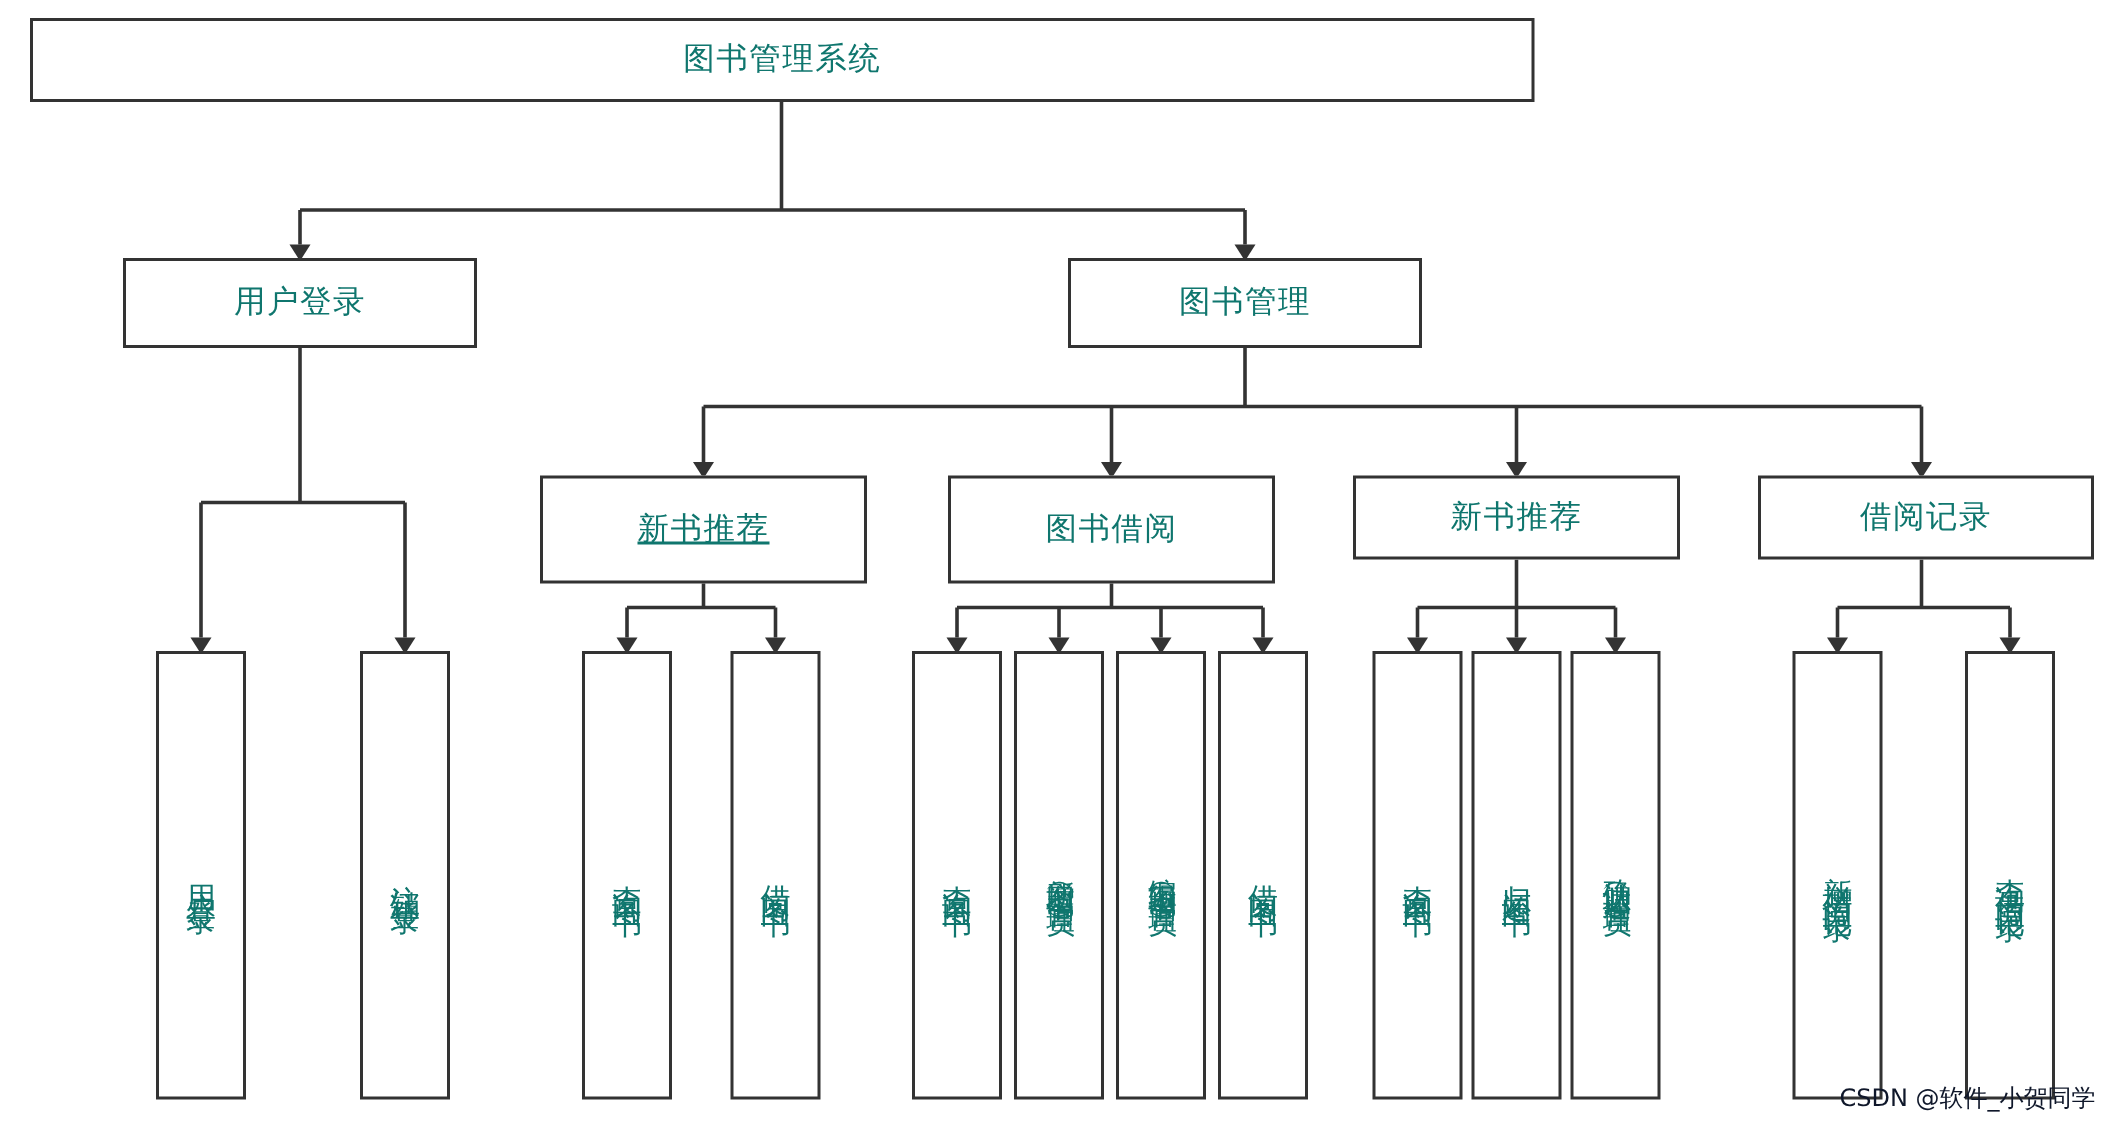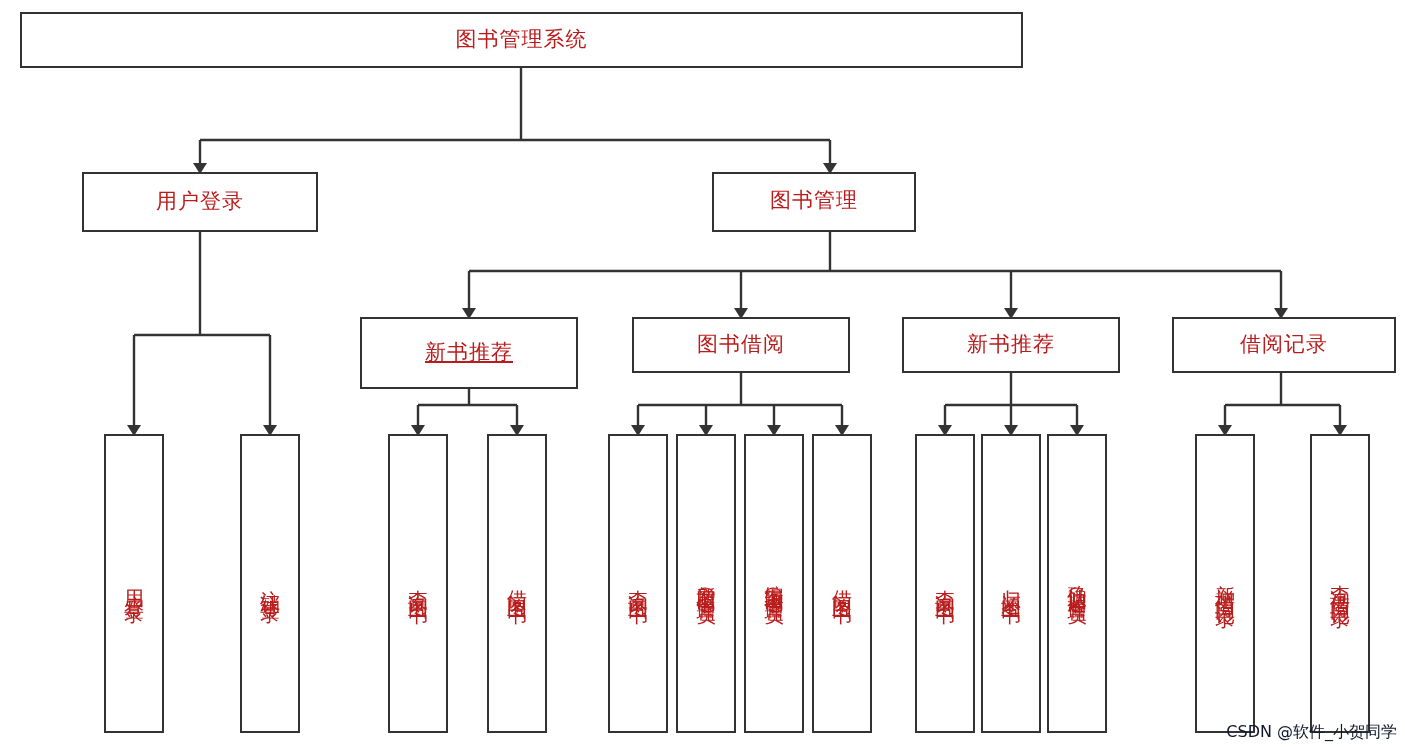--- a/index.html
+++ b/index.html
@@ -29,21 +29,21 @@
   }
   .node {
     position: absolute;
     box-sizing: border-box;
     border: 2px solid #333333;
     background: #ffffff;
     display: flex;
     align-items: center;
     justify-content: center;
     text-align: center;
-    color: #b91c1c;
+    color: #0f766e;
     z-index: 2;
   }
   .node.horiz {
     font-size: 21px;
     letter-spacing: 1px;
     line-height: 1.2;
   }
   .node.vert {
     writing-mode: vertical-rl;
     text-orientation: upright;
@@ -135,27 +135,27 @@
   </svg>
 
   <div class="node horiz" style="left: 20px; top: 12px; width: 1003px; height: 56px;">
     <span>图书管理系统</span>
   </div>
 
   <div id="node-layer">
       <div class="node horiz" style="left: 82px; top: 172px; width: 236px; height: 60px;">
         <span>用户登录</span>
       </div>
-      <div class="node horiz" style="left: 712px; top: 172px; width: 204px; height: 60px; font-family: Liberation Mono, monospace;">
+      <div class="node horiz" style="left: 712px; top: 172px; width: 236px; height: 60px;">
         <span>图书管理</span>
       </div>
       <div class="node horiz" style="left: 360px; top: 317px; width: 218px; height: 72px; text-decoration: underline;">
         <span>新书推荐</span>
       </div>
-      <div class="node horiz" style="left: 632px; top: 317px; width: 218px; height: 56px;">
+      <div class="node horiz" style="left: 632px; top: 317px; width: 218px; height: 72px;">
         <span>图书借阅</span>
       </div>
       <div class="node horiz" style="left: 902px; top: 317px; width: 218px; height: 56px;">
         <span>新书推荐</span>
       </div>
       <div class="node horiz" style="left: 1172px; top: 317px; width: 224px; height: 56px;">
         <span>借阅记录</span>
       </div>
       <div class="node vert" style="left: 104px; top: 434px; width: 60px; height: 299px;">
         <span>用户登录</span>

